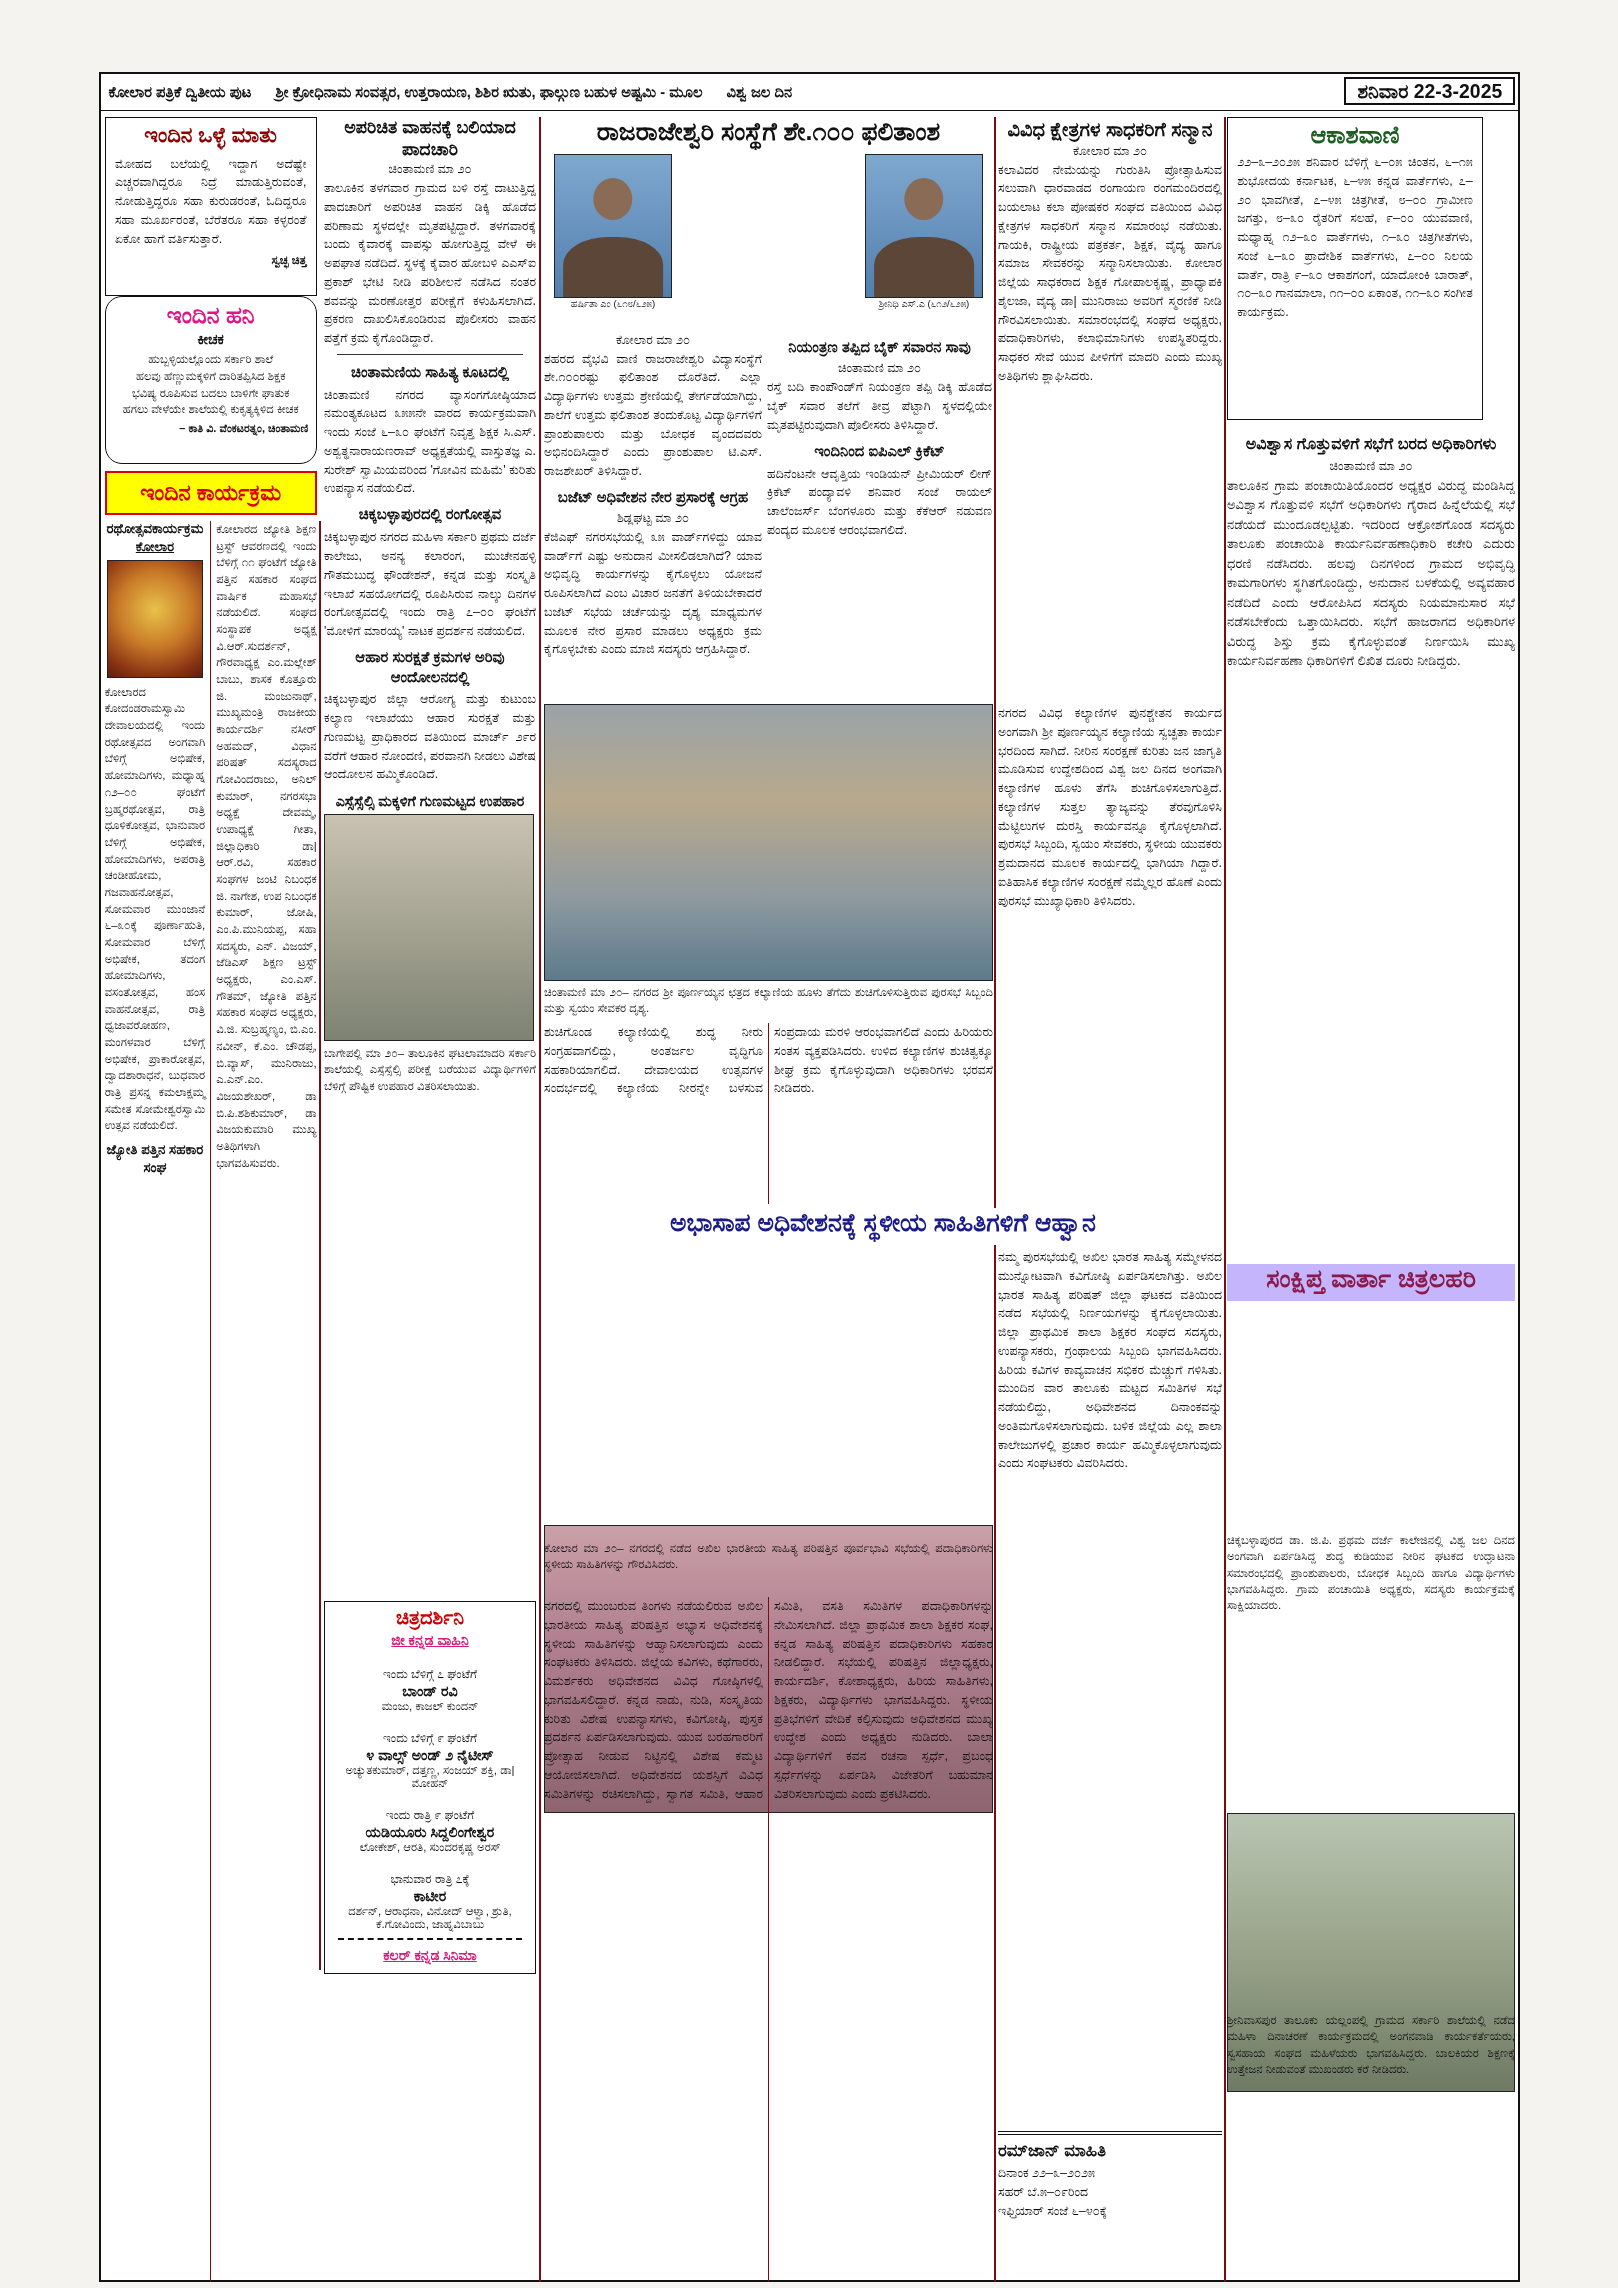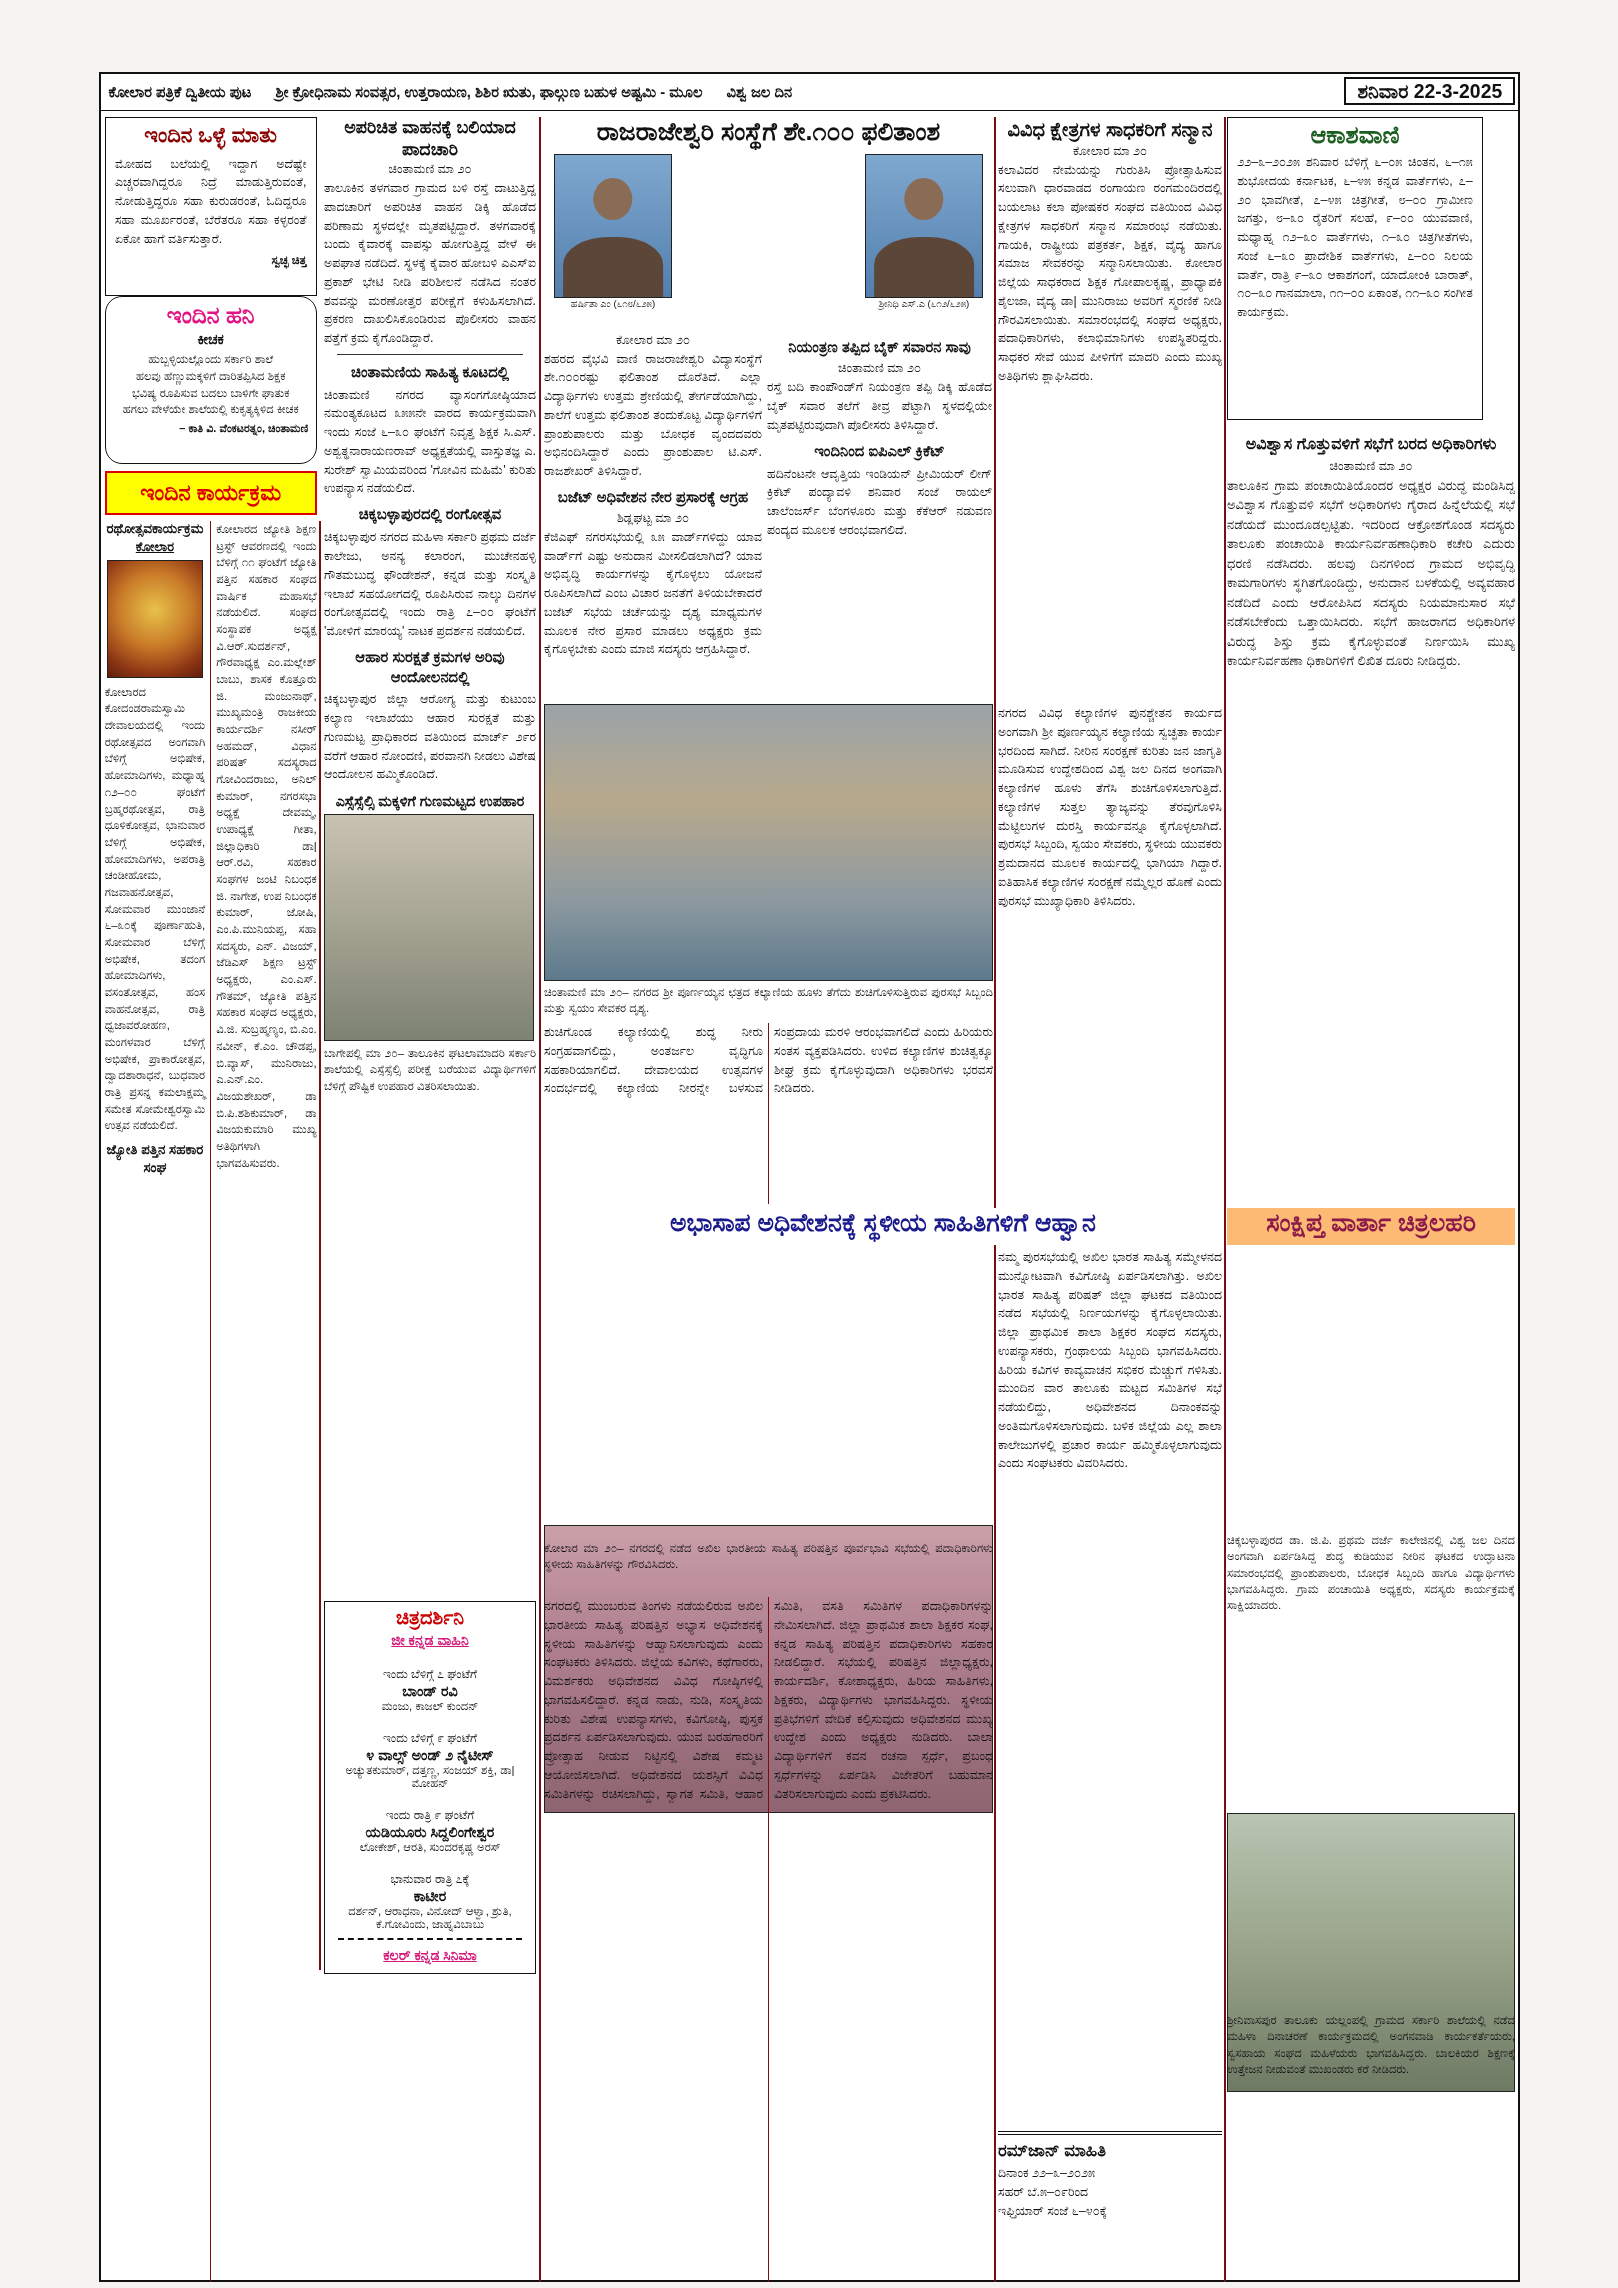--- a/index.html
+++ b/index.html
@@ -190,21 +190,21 @@
       <div class="hl" style="font-size:24px;color:#1b5e20;margin-bottom:3.7px;">ಆಕಾಶವಾಣಿ</div>
       <div class="bodytx">೨೨–೩–೨೦೨೫ ಶನಿವಾರ ಬೆಳಿಗ್ಗೆ ೬–೦೫ ಚಿಂತನ, ೬–೧೫ ಶುಭೋದಯ ಕರ್ನಾಟಕ, ೬–೪೫ ಕನ್ನಡ ವಾರ್ತೆಗಳು, ೭–೨೦ ಭಾವಗೀತೆ, ೭–೪೫ ಚಿತ್ರಗೀತೆ, ೮–೦೦ ಗ್ರಾಮೀಣ ಜಗತ್ತು, ೮–೩೦ ರೈತರಿಗೆ ಸಲಹೆ, ೯–೦೦ ಯುವವಾಣಿ, ಮಧ್ಯಾಹ್ನ ೧೨–೩೦ ವಾರ್ತೆಗಳು, ೧–೩೦ ಚಿತ್ರಗೀತೆಗಳು, ಸಂಜೆ ೬–೩೦ ಪ್ರಾದೇಶಿಕ ವಾರ್ತೆಗಳು, ೭–೦೦ ನಿಲಯ ವಾರ್ತೆ, ರಾತ್ರಿ ೯–೩೦ ಆಕಾಶಗಂಗೆ, ಯಾದೋಂಕಿ ಬಾರಾತ್, ೧೦–೩೦ ಗಾನಮಾಲಾ, ೧೧–೦೦ ಏಕಾಂತ, ೧೧–೩೦ ಸಂಗೀತ ಕಾರ್ಯಕ್ರಮ.</div>
     </div>
 
     <div class="abs" style="left:1126px;top:314px;width:288px;height:777px;">
       <div class="subhead" style="font-size:16px;">ಅವಿಶ್ವಾಸ ಗೊತ್ತುವಳಿಗೆ ಸಭೆಗೆ ಬರದ ಅಧಿಕಾರಿಗಳು</div>
       <div class="dateline">ಚಿಂತಾಮಣಿ ಮಾ ೨೦</div>
       <div class="bodytx" style="font-size:13px;">ತಾಲೂಕಿನ ಗ್ರಾಮ ಪಂಚಾಯಿತಿಯೊಂದರ ಅಧ್ಯಕ್ಷರ ವಿರುದ್ಧ ಮಂಡಿಸಿದ್ದ ಅವಿಶ್ವಾಸ ಗೊತ್ತುವಳಿ ಸಭೆಗೆ ಅಧಿಕಾರಿಗಳು ಗೈರಾದ ಹಿನ್ನೆಲೆಯಲ್ಲಿ ಸಭೆ ನಡೆಯದೆ ಮುಂದೂಡಲ್ಪಟ್ಟಿತು. ಇದರಿಂದ ಆಕ್ರೋಶಗೊಂಡ ಸದಸ್ಯರು ತಾಲೂಕು ಪಂಚಾಯಿತಿ ಕಾರ್ಯನಿರ್ವಹಣಾಧಿಕಾರಿ ಕಚೇರಿ ಎದುರು ಧರಣಿ ನಡೆಸಿದರು. ಹಲವು ದಿನಗಳಿಂದ ಗ್ರಾಮದ ಅಭಿವೃದ್ಧಿ ಕಾಮಗಾರಿಗಳು ಸ್ಥಗಿತಗೊಂಡಿದ್ದು, ಅನುದಾನ ಬಳಕೆಯಲ್ಲಿ ಅವ್ಯವಹಾರ ನಡೆದಿದೆ ಎಂದು ಆರೋಪಿಸಿದ ಸದಸ್ಯರು ನಿಯಮಾನುಸಾರ ಸಭೆ ನಡೆಸಬೇಕೆಂದು ಒತ್ತಾಯಿಸಿದರು. ಸಭೆಗೆ ಹಾಜರಾಗದ ಅಧಿಕಾರಿಗಳ ವಿರುದ್ಧ ಶಿಸ್ತು ಕ್ರಮ ಕೈಗೊಳ್ಳುವಂತೆ ನಿರ್ಣಯಿಸಿ ಮುಖ್ಯ ಕಾರ್ಯನಿರ್ವಹಣಾ ಧಿಕಾರಿಗಳಿಗೆ ಲಿಖಿತ ದೂರು ನೀಡಿದ್ದರು.</div>
     </div>
 
-    <div class="abs hl" style="left:1126px;top:1095px;width:288px;height:37px;font-size:25px;color:#8b1a4a;background:#fdba74;">ಸಂಕ್ಷಿಪ್ತ ವಾರ್ತಾ ಚಿತ್ರಲಹರಿ</div>
+    <div class="abs hl" style="left:1126px;top:1151px;width:288px;height:37px;font-size:25px;color:#8b1a4a;background:#c4b5fd;">ಸಂಕ್ಷಿಪ್ತ ವಾರ್ತಾ ಚಿತ್ರಲಹರಿ</div>
     <div class="abs photo" style="left:1126px;top:1135px;width:288px;height:279px;background:linear-gradient(180deg,#b9c4b2 0%,#98a389 50%,#6f7a65 100%);"></div>
     <div class="abs cap" style="left:1126px;top:1419px;width:288px;height:183px;">ಚಿಕ್ಕಬಳ್ಳಾಪುರದ ಡಾ. ಜಿ.ಪಿ. ಪ್ರಥಮ ದರ್ಜೆ ಕಾಲೇಜಿನಲ್ಲಿ ವಿಶ್ವ ಜಲ ದಿನದ ಅಂಗವಾಗಿ ಏರ್ಪಡಿಸಿದ್ದ ಶುದ್ಧ ಕುಡಿಯುವ ನೀರಿನ ಘಟಕದ ಉದ್ಘಾಟನಾ ಸಮಾರಂಭದಲ್ಲಿ ಪ್ರಾಂಶುಪಾಲರು, ಬೋಧಕ ಸಿಬ್ಬಂದಿ ಹಾಗೂ ವಿದ್ಯಾರ್ಥಿಗಳು ಭಾಗವಹಿಸಿದ್ದರು. ಗ್ರಾಮ ಪಂಚಾಯಿತಿ ಅಧ್ಯಕ್ಷರು, ಸದಸ್ಯರು ಕಾರ್ಯಕ್ರಮಕ್ಕೆ ಸಾಕ್ಷಿಯಾದರು.</div>
 
     <div class="abs cap" style="left:1126px;top:1899px;width:288px;height:268px;">ಶ್ರೀನಿವಾಸಪುರ ತಾಲೂಕು ಯಲ್ಲಂಪಲ್ಲಿ ಗ್ರಾಮದ ಸರ್ಕಾರಿ ಶಾಲೆಯಲ್ಲಿ ನಡೆದ ಮಹಿಳಾ ದಿನಾಚರಣೆ ಕಾರ್ಯಕ್ರಮದಲ್ಲಿ ಅಂಗನವಾಡಿ ಕಾರ್ಯಕರ್ತೆಯರು, ಸ್ವಸಹಾಯ ಸಂಘದ ಮಹಿಳೆಯರು ಭಾಗವಹಿಸಿದ್ದರು. ಬಾಲಕಿಯರ ಶಿಕ್ಷಣಕ್ಕೆ ಉತ್ತೇಜನ ನೀಡುವಂತೆ ಮುಖಂಡರು ಕರೆ ನೀಡಿದರು.</div>
 
   </div>
 </div>
 
 
 </body></html>

